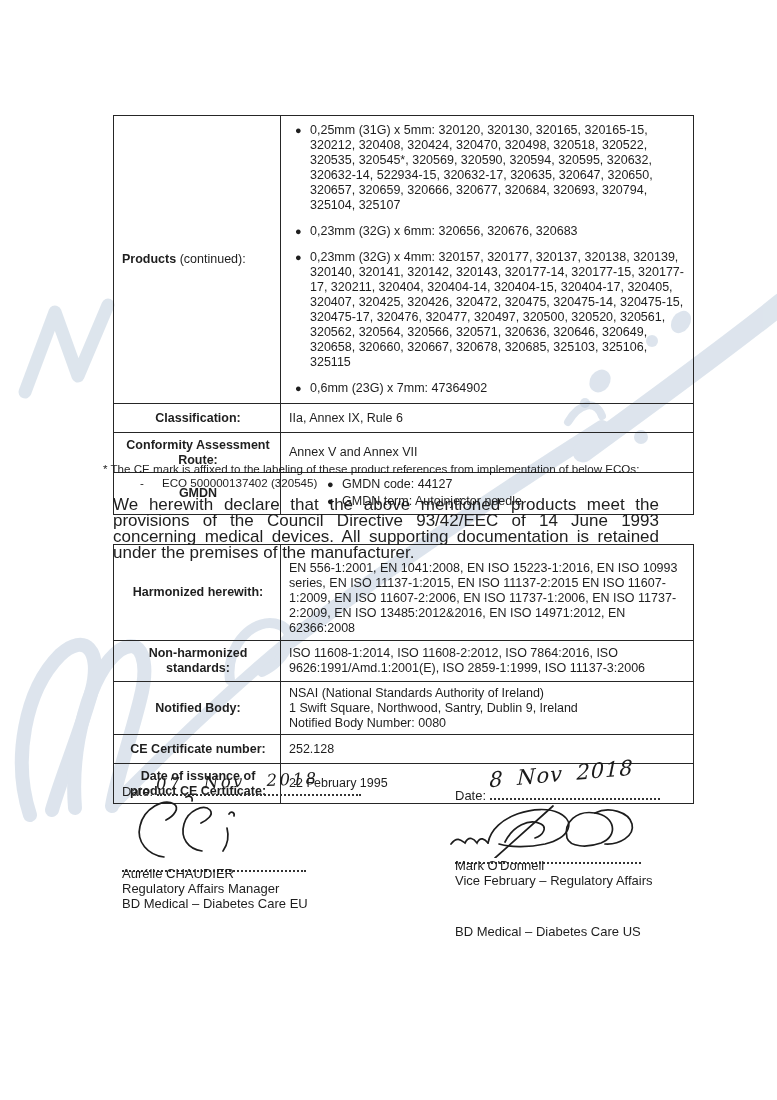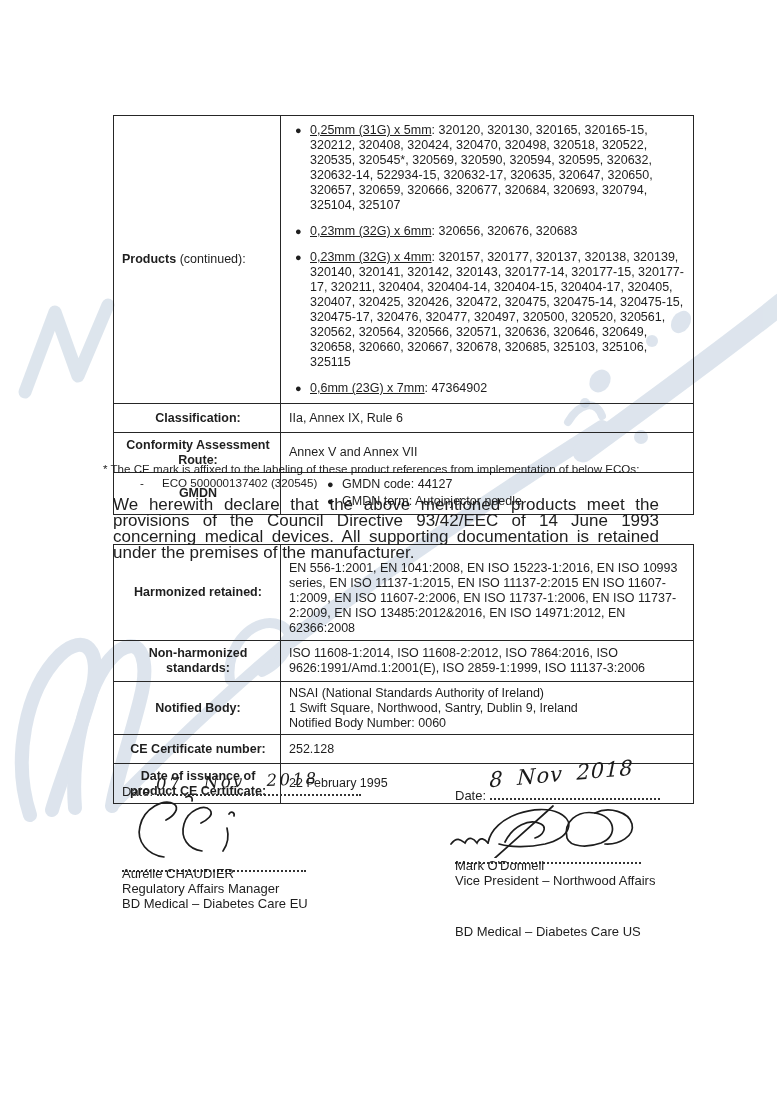--- a/index.html
+++ b/index.html
@@ -15,21 +15,21 @@
   table.tbl td{border:1.6px solid #262626;vertical-align:middle;font-size:12.5px;line-height:15px;padding:3px 6px 3px 8px;}
   td.lab{width:152px;font-weight:bold;padding-left:7px;padding-right:2px;}
   .nw{white-space:nowrap;text-align:center;}
   .lab .labreg{font-weight:normal;}
   td.val{width:398px;}
   
   .grp{display:flex;margin:1px 0 11px 6px;}
   .grp:last-child{margin-bottom:1px;}
   .blt{flex:none;width:15px;font-size:11px;line-height:15px;}
   .gtxt{flex:1;}
-  .u{text-decoration:underline;}
+  .u{}
   
   .grp.gm{margin:1px 0 2px 38px;}
   
   .footnote{position:absolute;left:103px;top:462px;width:574px;font-size:11.6px;line-height:14px;z-index:2;}
   .fn2{padding-left:37px;}
   .fn2 .dash{display:inline-block;width:22px;}
   .declaration{position:absolute;left:113px;top:497px;width:546px;font-size:17px;line-height:16px;text-align:justify;z-index:2;}
   
   .cellline{display:block;}
   
@@ -125,36 +125,36 @@
     <div class="fn2">
       <span class="dash">-</span><span>ECO 500000137402 (320545)</span>
     </div>
   </div>
 
   <div class="declaration">We herewith declare that the above mentioned products meet the provisions of the Council Directive 93/42/EEC of 14 June 1993 concerning medical devices. All supporting documentation is retained under the premises of the manufacturer.</div>
 
   <table class="tbl" style="left:113px;top:544px;">
     <tbody>
         <tr>
-      <td class="lab nw">Harmonized retained:</td>
+      <td class="lab nw">Harmonized herewith:</td>
       <td class="val" style="padding-top:16px;padding-bottom:4px;">EN 556-1:2001, EN 1041:2008, EN ISO 15223-1:2016,  EN ISO 10993 series, EN ISO 11137-1:2015, EN ISO 11137-2:2015 EN ISO 11607-1:2009, EN ISO 11607-2:2006, EN ISO 11737-1:2006, EN ISO 11737-2:2009, EN ISO 13485:2012&amp;2016, EN ISO 14971:2012, EN 62366:2008</td>
     </tr>
     <tr>
       <td class="lab" style="height:34px;">
         <span class="cellline nw">Non-harmonized</span>
         <span class="cellline nw">standards:</span>
       </td>
       <td class="val">ISO 11608-1:2014, ISO 11608-2:2012, ISO 7864:2016, ISO 9626:1991/Amd.1:2001(E), ISO 2859-1:1999, ISO 11137-3:2006</td>
     </tr>
     <tr>
       <td class="lab nw" style="height:46px;">Notified Body:</td>
       <td class="val">
         <span class="cellline">NSAI (National Standards Authority of Ireland)</span>
         <span class="cellline">1 Swift Square, Northwood, Santry, Dublin 9, Ireland</span>
-        <span class="cellline">Notified Body Number: 0060</span>
+        <span class="cellline">Notified Body Number: 0080</span>
       </td>
     </tr>
     <tr>
       <td class="lab nw" style="height:22px;">CE Certificate number:</td>
       <td class="val">252.128</td>
     </tr>
     <tr>
       <td class="lab" style="height:33px;">
         <span class="cellline nw">Date of issuance of</span>
         <span class="cellline nw">product CE Certificate:</span>
@@ -196,17 +196,17 @@
         <path d="M4,42 C10,34 14,38 18,41 C22,33 27,37 30,41 C33,34 38,37 41,41"></path>
         <path d="M41,41 C46,13 92,1 112,11 C130,20 122,36 98,42 C80,46 62,45 52,42"></path>
         <path d="M58,40 C66,24 82,16 94,22 C100,25 97,33 88,36"></path>
         <path d="M120,36 C116,20 130,8 148,11 C168,14 172,34 154,41 C140,46 123,45 120,36"></path>
         <path d="M148,11 C162,4 182,10 185,22 C188,34 172,43 158,42"></path>
         <path d="M106,4 L48,56"></path>
       </g>
     </svg>
     <span class="dl namedot" style="top:64px;width:186px;"></span>
     <span class="nm" style="top:72px;">Mark O'Donnell</span>
-    <span class="nm" style="top:87px;">Vice President – Northwood Affairs</span>
+    <span class="nm" style="top:87px;">Vice February – Regulatory Affairs</span>
     <span class="nm" style="top:102px;margin-top:36px;">BD Medical – Diabetes Care US</span>
   </div>
 
 </div>
 
 </body></html>

